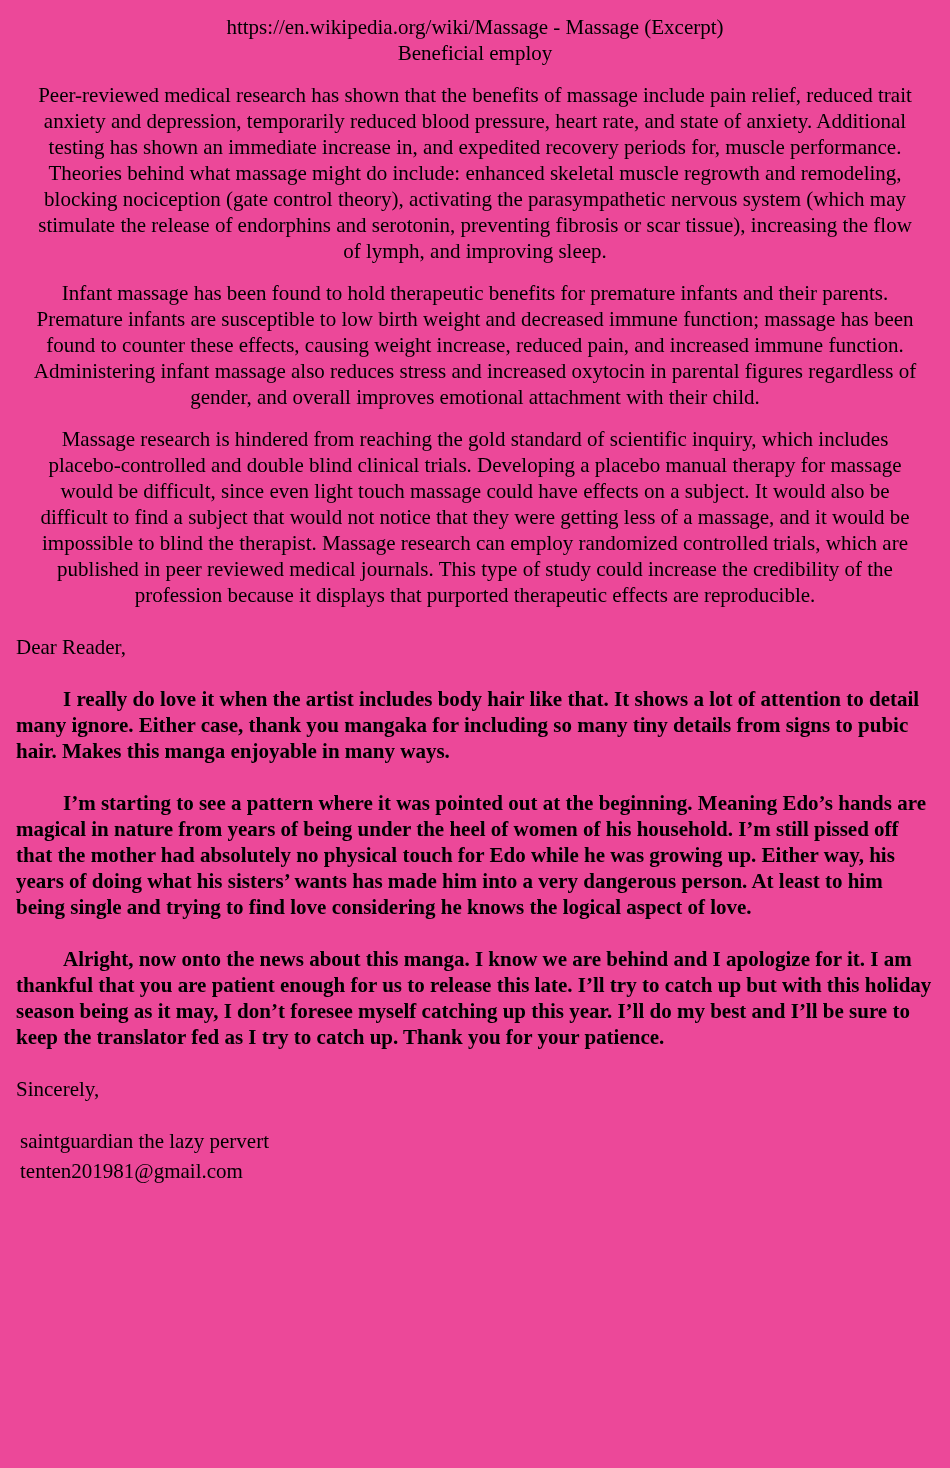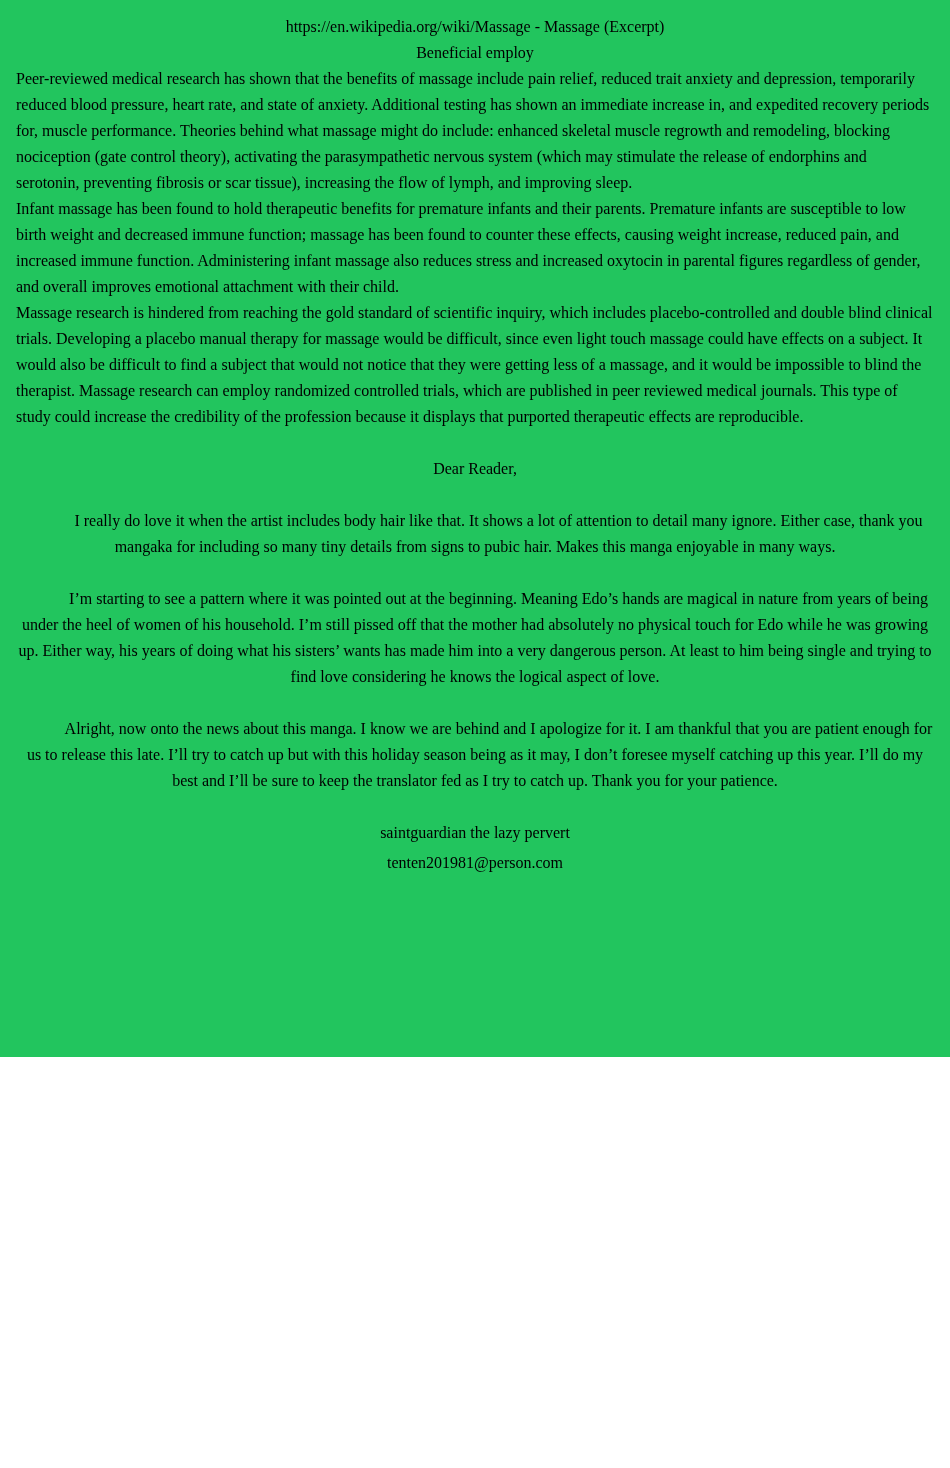--- a/index.html
+++ b/index.html
@@ -3,47 +3,49 @@
 <meta charset="utf-8">
 <style>
   html, body {
     margin: 0;
     padding: 0;
     background: #ffffff;
   }
   .page {
     position: relative;
     width: 950px;
-    height: 1057px;
+    height: 1468px;
     margin: 0 auto;
-    background: #22c55e;
+    background: #ec4899;
     color: #000000;
     font-family: "Liberation Serif", "DejaVu Serif", serif;
-    font-size: 16px;
+    font-size: 21px;
     line-height: 26px;
     box-sizing: border-box;
     padding: 14px 16px 0 16px;
     overflow: hidden;
   }
   .header-line {
     text-align: center;
     margin: 0;
   }
   .excerpt p {
-    margin: 0;
+    text-align: center;
+    margin: 16px;
   }
   .letter {
-    text-align: center;
+    text-align: left;
   }
   .letter .salutation {
     margin: 26px 0 0 0;
   }
   .letter .body-para {
     margin: 26px 0 0 0;
     text-indent: 47px;
+    font-weight: bold;
   }
   .letter .closing {
     margin: 26px 0 0 0;
   }
   .letter .signature-block {
     margin: 26px 0 0 0;
   }
   .letter .signature-block div {
     margin: 4px;
   }
@@ -66,20 +68,21 @@
   <div class="letter">
     <p class="salutation">Dear Reader,</p>
 
     <p class="body-para">I really do love it when the artist includes body hair like that.  It shows a lot of attention to detail many ignore.  Either case, thank you mangaka for including so many tiny details from signs to pubic hair.  Makes this manga enjoyable in many ways.</p>
 
     <p class="body-para">I’m starting to see a pattern where it was pointed out at the beginning.  Meaning Edo’s hands are magical in nature from years of being under the heel of women of his household.  I’m still pissed off that the mother had absolutely no physical touch for Edo while he was growing up.  Either way, his years of doing what his sisters’ wants has made him into a very dangerous person.  At least to him being single and trying to find love considering he knows the logical aspect of love.</p>
 
     <p class="body-para">Alright, now onto the news about this manga.  I know we are behind and I apologize for it.  I am thankful that you are patient enough for us to release this late.  I’ll try to catch up but with this holiday season being as it may, I don’t foresee myself catching up this year.  I’ll do my best and I’ll be sure to keep the translator fed as I try to catch up.  Thank you for your patience.</p>
 
 
+    <p class="closing">Sincerely,</p>
 
     <div class="signature-block">
       <div>saintguardian the lazy pervert</div>
-      <div>tenten201981@person.com</div>
+      <div>tenten201981@gmail.com</div>
     </div>
   </div>
 
 </div>
 
 </body></html>

